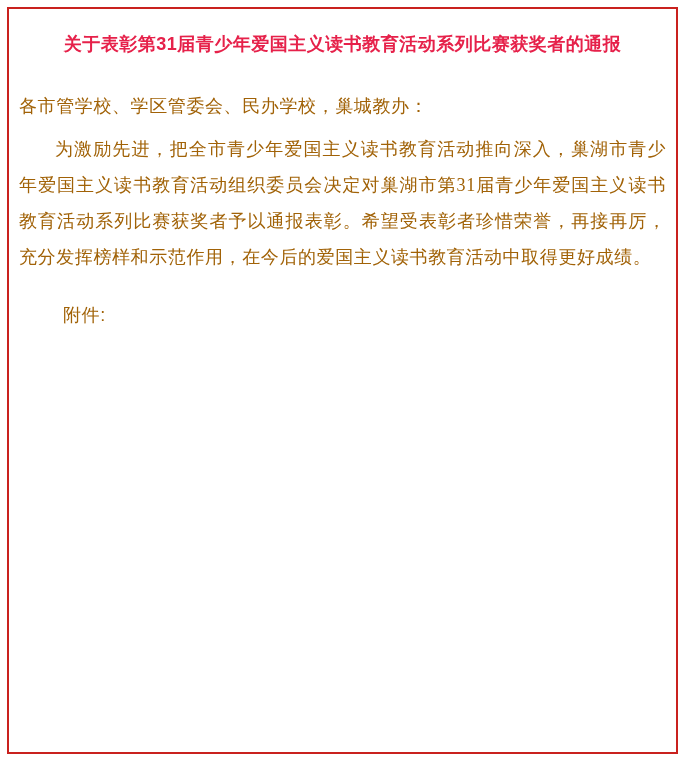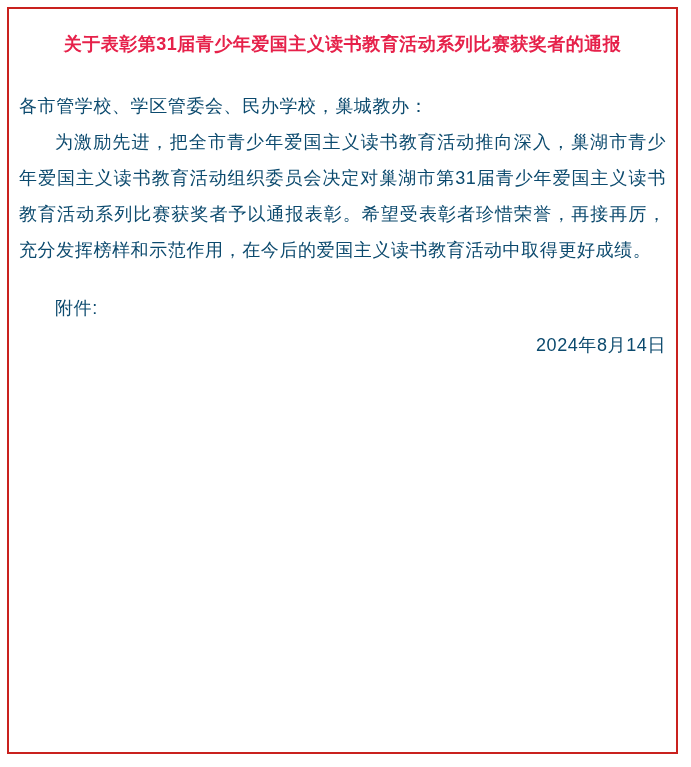--- a/index.html
+++ b/index.html
@@ -30,41 +30,42 @@
   .notice-title {
     margin: 23px 0 14px 0;
     text-align: center;
     font-size: 18px;
     line-height: 24px;
     font-weight: bold;
     color: #e6214a;
     letter-spacing: 0.5px;
   }
   .body-text {
-    color: #0c4a6e;
+    color: #a16207;
     font-size: 18px;
     line-height: 36px;
     letter-spacing: 0.6px;
   }
   .salutation {
     margin: 32px 0 0 0;
   }
   .para {
     margin: 4px 0 0 0;
     text-indent: 2em;
     text-align: justify;
   }
   .para.second {
-    margin-top: 0;
+    margin-top: 7px;
+    font-family: Liberation Serif, serif;
   }
   .attachments {
     margin-top: 22px;
   }
   .attach-line {
-    margin: 0;
+    margin: 8px;
     text-indent: 2em;
     text-align: justify;
   }
   .signature {
     margin: 31px 0 0 0;
     text-align: right;
   }
   .date {
     margin: 1px 0 0 0;
     text-align: right;
@@ -81,16 +82,15 @@
     <p class="body-text salutation">各市管学校、学区管委会、民办学校，巢城教办：</p>
 
 
     <p class="body-text para second">为激励先进，把全市青少年爱国主义读书教育活动推向深入，巢湖市青少年爱国主义读书教育活动组织委员会决定对巢湖市第31届青少年爱国主义读书教育活动系列比赛获奖者予以通报表彰。希望受表彰者珍惜荣誉，再接再厉，充分发挥榜样和示范作用，在今后的爱国主义读书教育活动中取得更好成绩。</p>
 
     <div class="attachments">
       <p class="body-text attach-line">附件:</p>
     </div>
 
 
-    <p class="body-text date">2024年8月14日</p>
 
   </div>
 </div>
 
 </body></html>

